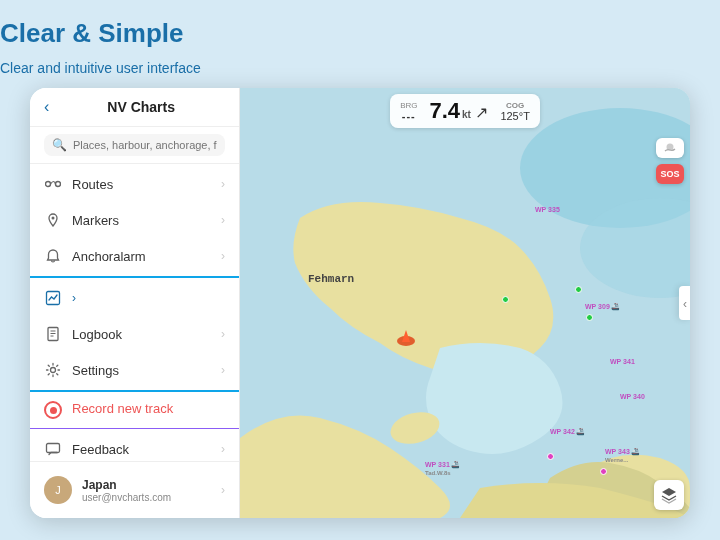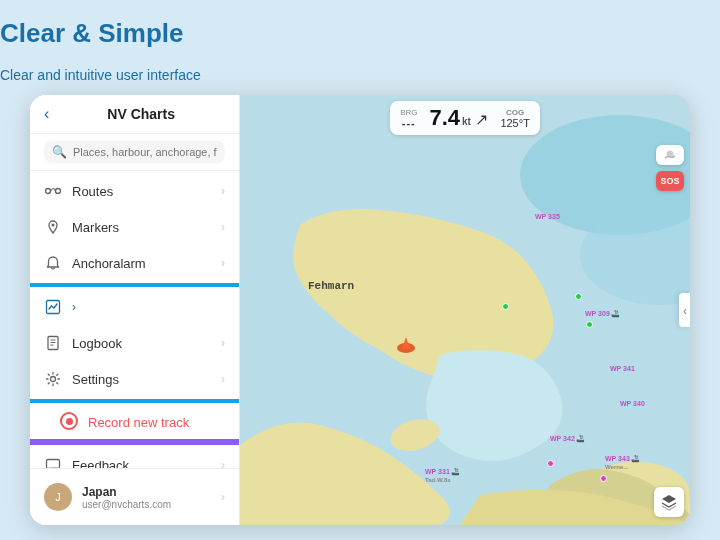--- a/index.html
+++ b/index.html
@@ -23,21 +23,21 @@
     .main-title {
       font-size: 26px;
       font-weight: 800;
       color: #1a6fa8;
     }
 
     .sub-title {
       font-size: 14px;
       font-weight: 400;
       color: #1a6fa8;
-      margin-top: 18px;
+      margin-top: 11px;
     }
 
     .device-frame {
       width: 660px;
       height: 430px;
       background: #fff;
       border-radius: 16px;
       overflow: hidden;
       display: flex;
       box-shadow: 0 4px 24px rgba(0,0,0,0.18);
@@ -107,21 +107,21 @@
       color: #bbb;
       font-size: 12px;
     }
 
     .menu-section {
       flex: 1;
       overflow-y: auto;
     }
 
     .menu-group {
-      border-bottom: 4px solid #0ea5e9;
+      border-bottom: 2px solid #0ea5e9;
       padding: 2px 0;
     }
 
     .menu-item {
       display: flex;
       align-items: center;
       padding: 9px 14px;
       cursor: pointer;
       gap: 10px;
       position: relative;
@@ -149,25 +149,25 @@
       font-size: 12px;
     }
 
     .menu-item.active .menu-item-icon,
     .menu-item.active .menu-item-label {
       color: #1a6fa8;
     }
 
     .record-item {
       display: flex;
-      align-items: flex-end;
-      padding: 9px 30px;
+      align-items: flex-start;
+      padding: 9px 14px;
       cursor: pointer;
       gap: 10px;
-      border-bottom: 6px solid #8b5cf6;
+      border-bottom: 1px solid #8b5cf6;
     }
 
     .record-icon {
       width: 18px;
       height: 18px;
       border: 2px solid #e55;
       border-radius: 50%;
       display: flex;
       align-items: center;
       justify-content: center;

